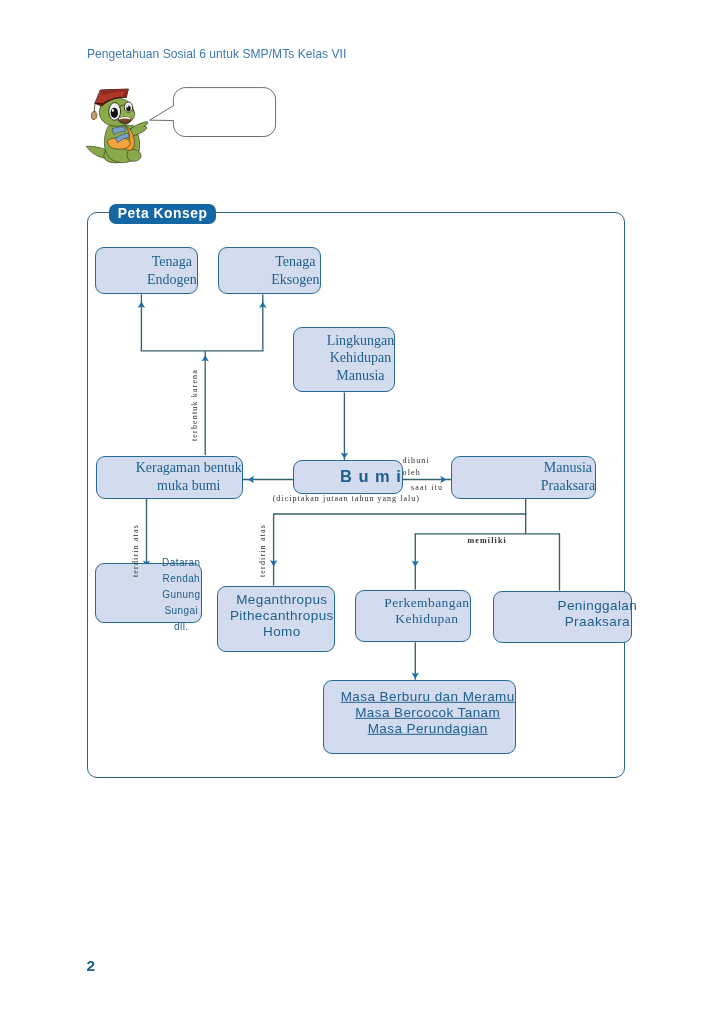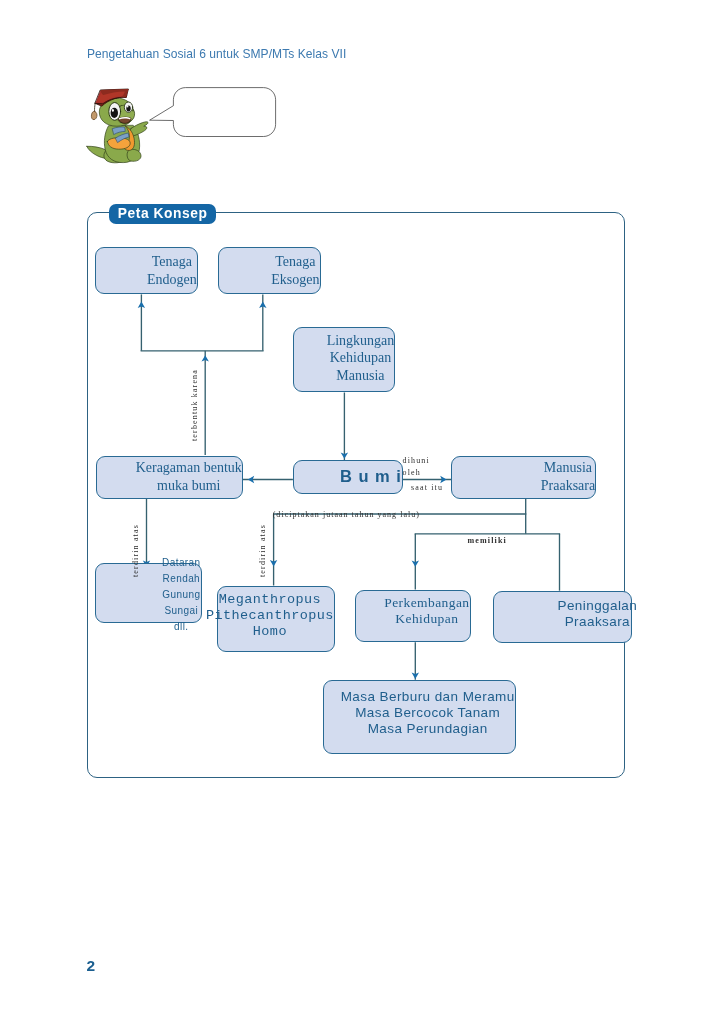--- a/index.html
+++ b/index.html
@@ -214,50 +214,50 @@
       </div>
       <div class="box sans" style="left: 94.6px; top: 563px; width: 107px; height: 60px; font-size: 10px; line-height: 15.9px; letter-spacing: 0.42px; text-indent: 0.42px;">
         <div style="transform: translate(0px, 1.5px);">
           <div>Dataran</div>
           <div>Rendah</div>
           <div>Gunung</div>
           <div>Sungai</div>
           <div>dll.</div>
         </div>
       </div>
-      <div class="box sans" style="left: 216.8px; top: 585.7px; width: 118px; height: 66.4px; font-size: 13.5px; line-height: 15.9px; letter-spacing: 0.42px; text-indent: 0.42px; font-family: Liberation Mono, monospace;">
+      <div class="box sans" style="left: 216.8px; top: 585.7px; width: 118px; height: 66.4px; font-size: 13.5px; line-height: 15.9px; letter-spacing: 0.42px; text-indent: 0.42px;">
         <div style="transform: translate(0px, -3.5px);">
           <div>Meganthropus</div>
           <div>Pithecanthropus</div>
           <div>Homo</div>
         </div>
       </div>
       <div class="box sans" style="left: 355px; top: 589.7px; width: 115.5px; height: 52.4px; font-size: 13.5px; line-height: 15.9px; letter-spacing: 0.42px; text-indent: 0.42px; font-family: Liberation Serif, serif;">
         <div style="transform: translate(0px, -5.5px);">
           <div>Perkembangan</div>
           <div>Kehidupan</div>
         </div>
       </div>
       <div class="box sans" style="left: 493.2px; top: 591.2px; width: 139px; height: 52.3px; font-size: 13.5px; line-height: 15.9px; letter-spacing: 0.42px; text-indent: 0.42px;">
         <div style="transform: translate(6px, -3.5px);">
           <div>Peninggalan</div>
           <div>Praaksara</div>
         </div>
       </div>
       <div class="box sans" style="left: 322.7px; top: 680px; width: 193px; height: 74.3px; font-size: 13.5px; line-height: 15.9px; letter-spacing: 0.42px; text-indent: 0.42px;">
-        <div style="transform: translate(0px, -4.2px);">
+        <div style="transform: translate(0px, -4.2px); text-decoration: underline;">
           <div>Masa Berburu dan Meramu</div>
           <div>Masa Bercocok Tanam</div>
           <div>Masa Perundagian</div>
         </div>
       </div>
     </div>
   <div id="edgelabels">
     <div class="elabel vlabel" style="left:190px;top:441px;transform:rotate(-90deg);">terbentuk karena</div>
     <div class="elabel vlabel" style="left:130.5px;top:577px;transform:rotate(-90deg);">terdirin atas</div>
     <div class="elabel vlabel" style="left:257.5px;top:577px;transform:rotate(-90deg);">terdirin atas</div>
-    <div class="elabel" style="left:272.7px;top:510px;letter-spacing:1.02px;">(diciptakan jutaan tahun yang lalu)</div>
+    <div class="elabel" style="left:272.7px;top:494px;letter-spacing:1.02px;">(diciptakan jutaan tahun yang lalu)</div>
     <div class="elabel" style="left:411px;top:443px;margin-top:40px;">saat itu</div>
     <div class="elabel" style="left:402.5px;top:455.5px;">dihuni</div>
     <div class="elabel" style="left:402.5px;top:467.5px;">oleh</div>
     <div class="elabel" style="left:467.5px;top:536px;font-weight:bold;">memiliki</div>
   </div>
 </div>
 
 </body></html>

